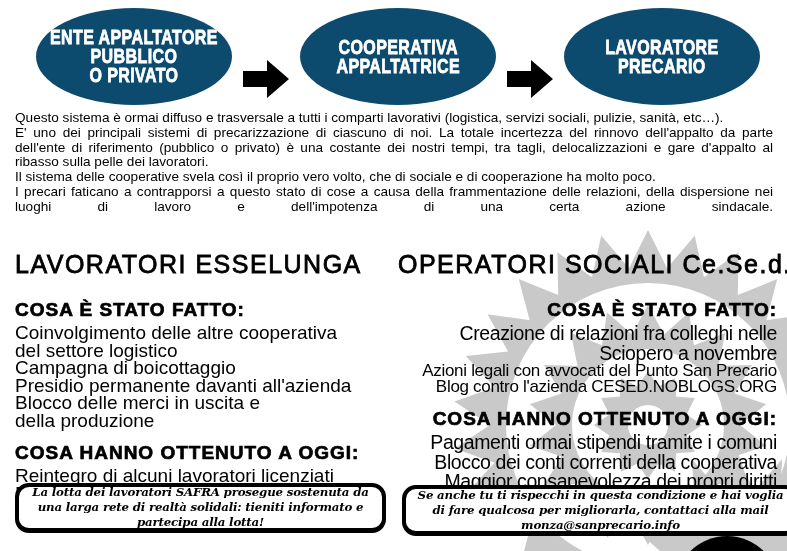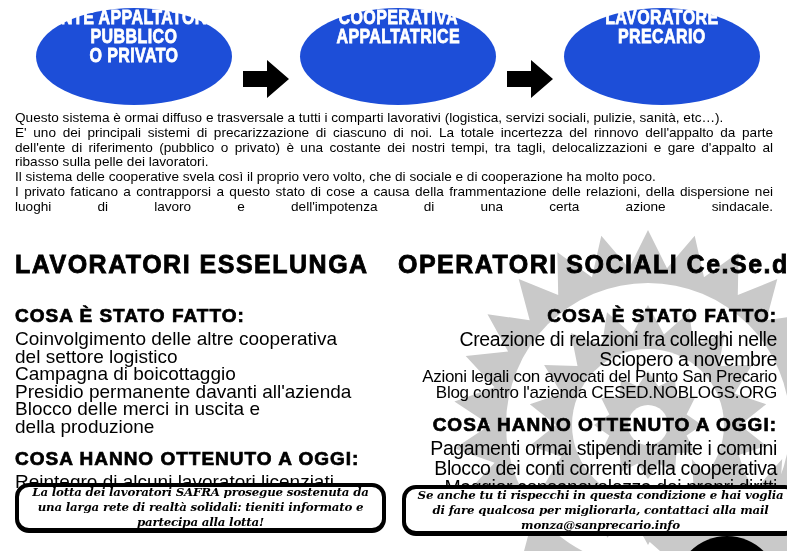--- a/index.html
+++ b/index.html
@@ -2,38 +2,38 @@
 <html><head>
 <meta charset="utf-8">
 <style>
   html,body{margin:0;padding:0;background:#888;}
   .page{position:relative;width:787px;height:551px;background:#ffffff;overflow:hidden;
         font-family:"Liberation Sans",sans-serif;color:#000;}
   .watermark{position:absolute;left:0;top:0;width:787px;height:551px;z-index:0;}
   
   .flow{position:absolute;top:8px;left:36px;right:27px;height:98px;display:flex;
         justify-content:space-between;align-items:flex-start;z-index:2;}
-  .ellipse{width:196px;height:97px;background:#1d4ed8;border-radius:50%;display:flex;
-           justify-content:center;flex:0 0 auto;}
+  .ellipse{width:196px;height:97px;background:#0c4a6e;border-radius:50%;display:flex;
+           align-items:center;justify-content:center;flex:0 0 auto;}
   .ellipse-text{transform:scaleX(0.80);transform-origin:center;text-align:center;
                 color:#fff;font-weight:700;font-size:20px;line-height:19px;
                 letter-spacing:.5px;-webkit-text-stroke:.8px #fff;white-space:nowrap;}
   .arrow{flex:0 0 auto;margin-top:52px;}
   .arrow polygon{fill:#000;}
   
   .intro{position:absolute;top:111px;left:15px;right:14px;z-index:2;
          font-size:13.6px;line-height:14.8px;}
   .intro-p{text-align:justify;}
   .intro-p:last-child{text-align-last:justify;}
   
   .col{position:absolute;top:250px;z-index:2;}
   .col-left{left:15px;width:380px;text-align:left;}
   .col-right{left:398px;right:10px;text-align:right;}
-  .col-title{font-size:25px;font-weight:700;letter-spacing:1.5px;
-             -webkit-text-stroke:.8px #000;margin-bottom:26px;white-space:nowrap;}
+  .col-title{font-size:25px;font-weight:400;letter-spacing:1.5px;
+             -webkit-text-stroke:.8px #000;margin-bottom:20px;white-space:nowrap;}
   .sec-heading{font-size:19px;font-weight:700;letter-spacing:1px;
                -webkit-text-stroke:.7px #000;margin-bottom:3px;white-space:nowrap;}
   .sec2{margin-top:13px;}
   .l-line{font-size:19px;line-height:17.5px;white-space:nowrap;}
   .r-line{font-size:19.5px;line-height:19.5px;letter-spacing:-.4px;white-space:nowrap;}
   .r-line-small{font-size:17px;line-height:16px;letter-spacing:-.3px;white-space:nowrap;}
   
   .callout{position:absolute;z-index:3;background:#fff;border:4px solid #000;
            border-bottom-width:5px;border-radius:14px;display:flex;align-items:center;
            justify-content:center;box-sizing:border-box;}
@@ -84,21 +84,21 @@
           <div class="ellipse-line">LAVORATORE</div>
           <div class="ellipse-line">PRECARIO</div>
         </div>
     </div>
   </div>
 
   <div class="intro">
       <div class="intro-p">Questo sistema è ormai diffuso e trasversale a tutti i comparti lavorativi (logistica, servizi sociali, pulizie, sanità, etc…).</div>
       <div class="intro-p">E' uno dei principali sistemi di precarizzazione di ciascuno di noi. La totale incertezza del rinnovo dell'appalto da parte dell'ente di riferimento (pubblico o privato) è una costante dei nostri tempi, tra tagli, delocalizzazioni e gare d'appalto al ribasso sulla pelle dei lavoratori.</div>
       <div class="intro-p">Il sistema delle cooperative svela così il proprio vero volto, che di sociale e di cooperazione ha molto poco.</div>
-      <div class="intro-p">I privato faticano a contrapporsi a questo stato di cose a causa della frammentazione delle relazioni, della dispersione nei luoghi di lavoro e dell'impotenza di una certa azione sindacale.</div>
+      <div class="intro-p">I precari faticano a contrapporsi a questo stato di cose a causa della frammentazione delle relazioni, della dispersione nei luoghi di lavoro e dell'impotenza di una certa azione sindacale.</div>
     </div>
 
   <div class="col col-left">
     <div class="col-title">LAVORATORI ESSELUNGA</div>
     <div class="sec">
       <div class="sec-heading">COSA È STATO FATTO:</div>
       <div>
           <div class="l-line">Coinvolgimento delle altre cooperativa</div>
           <div class="l-line">del settore logistico</div>
           <div class="l-line">Campagna di boicottaggio</div>

